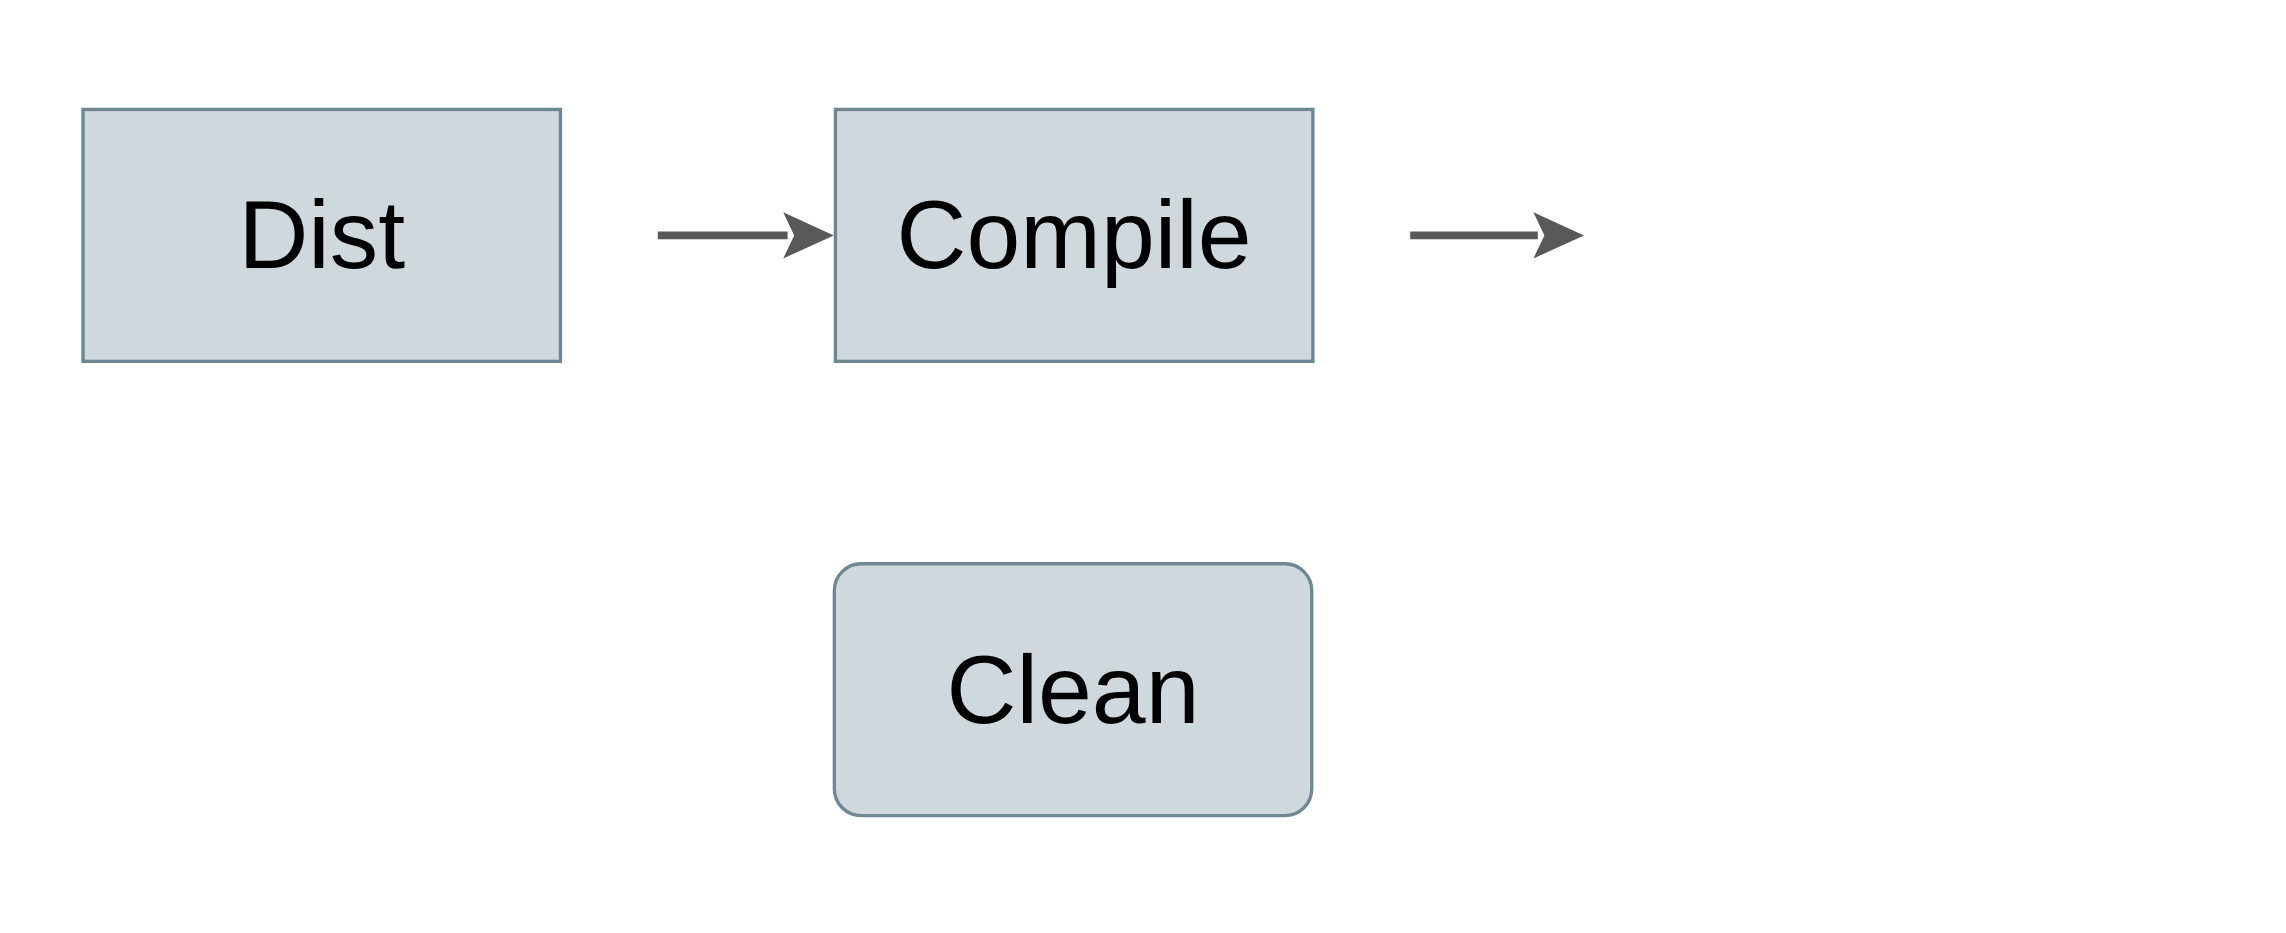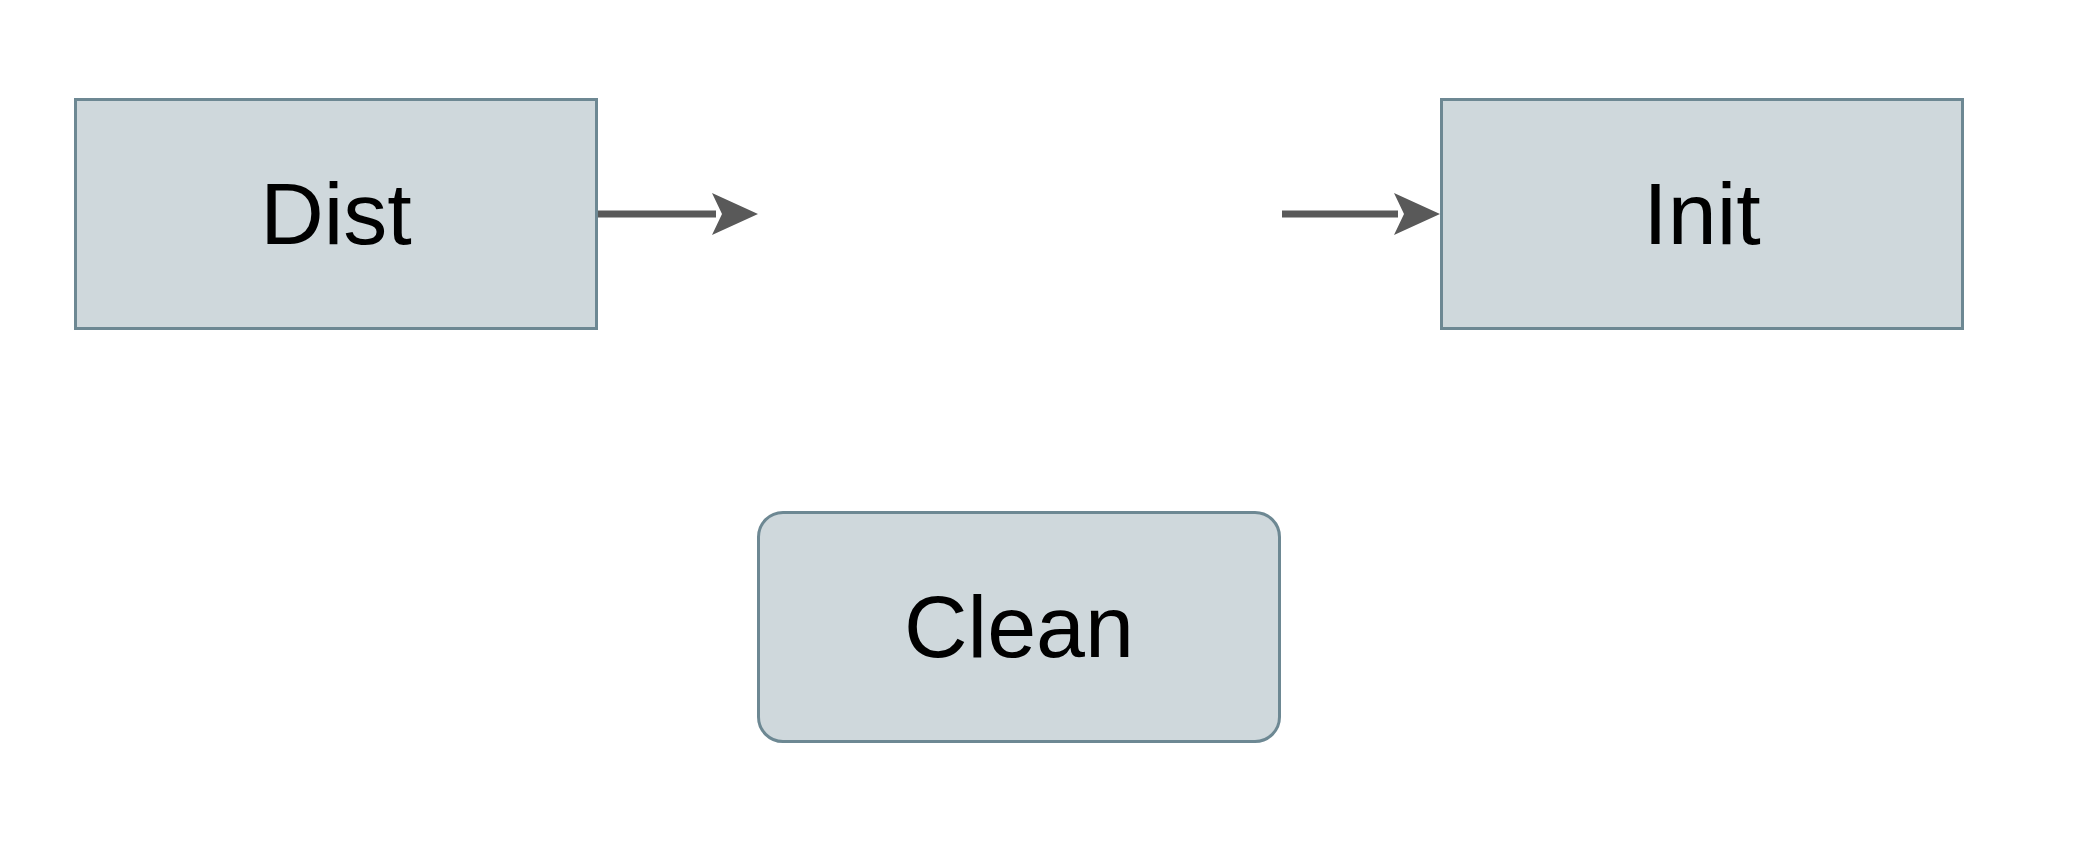--- a/index.html
+++ b/index.html
@@ -10,21 +10,21 @@
   .canvas {
     position: relative;
     width: 2078px;
     height: 848px;
     background: #ffffff;
     overflow: hidden;
     font-family: "Liberation Sans", sans-serif;
   }
   .node {
     position: absolute;
-    width: 524px;
+    width: 437px;
     height: 232px;
     background: var(--node-fill, #cfd8dc);
     border: 3px solid var(--node-border, #6d8893);
     box-sizing: border-box;
     display: flex;
     align-items: center;
     justify-content: center;
   }
   .node .label {
     color: var(--node-text, #000000);
@@ -47,24 +47,24 @@
 </style>
 </head>
 <body style="background: rgb(255, 255, 255);">
 
 <div class="canvas">
 
   <div class="node" id="node-dist">
     <span class="label">Dist</span>
   </div>
 
+  <div class="node" id="node-compile">
+    <span class="label">Compile</span>
+  </div>
 
-  <div class="node" id="node-init">
-    <span class="label">Init</span>
-  </div>
 
   <div class="node" id="node-clean">
     <span class="label">Clean</span>
   </div>
 
   <svg class="edges-layer" width="2078" height="848" viewBox="0 0 2078 848" xmlns="http://www.w3.org/2000/svg">
 
     <g class="edge">
       <line x1="598" y1="214" x2="716" y2="214" stroke-width="7" stroke="#595959"></line>
       <path d="M 758 214 L 712 193 L 722 214 L 712 235 Z" stroke="none" fill="#595959"></path>

